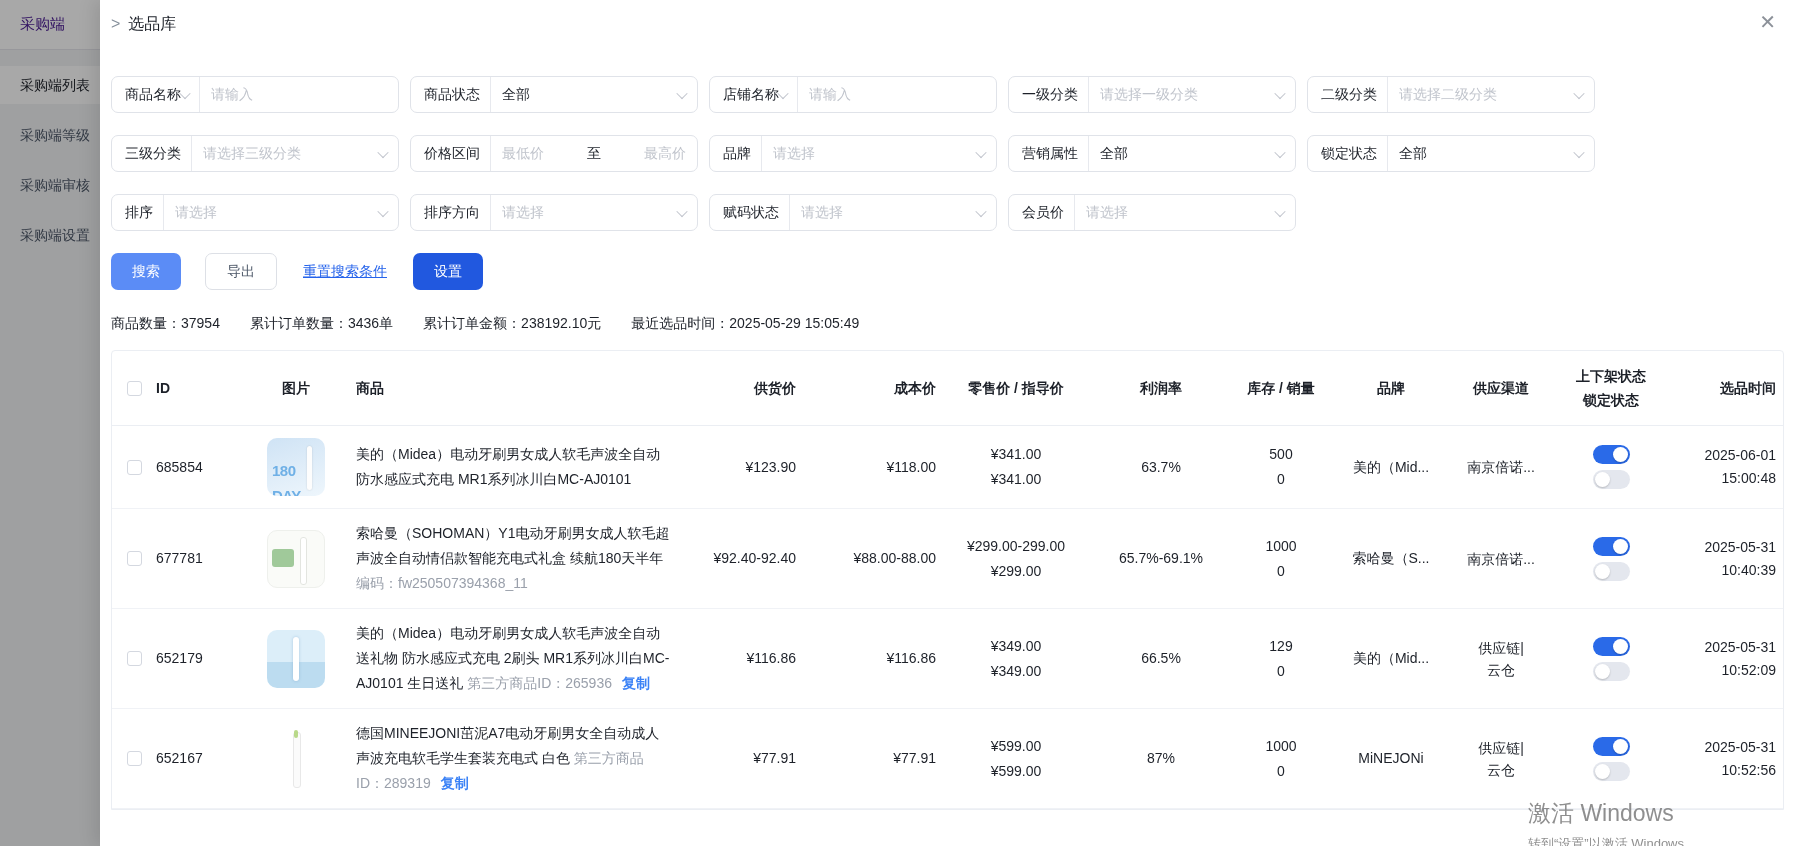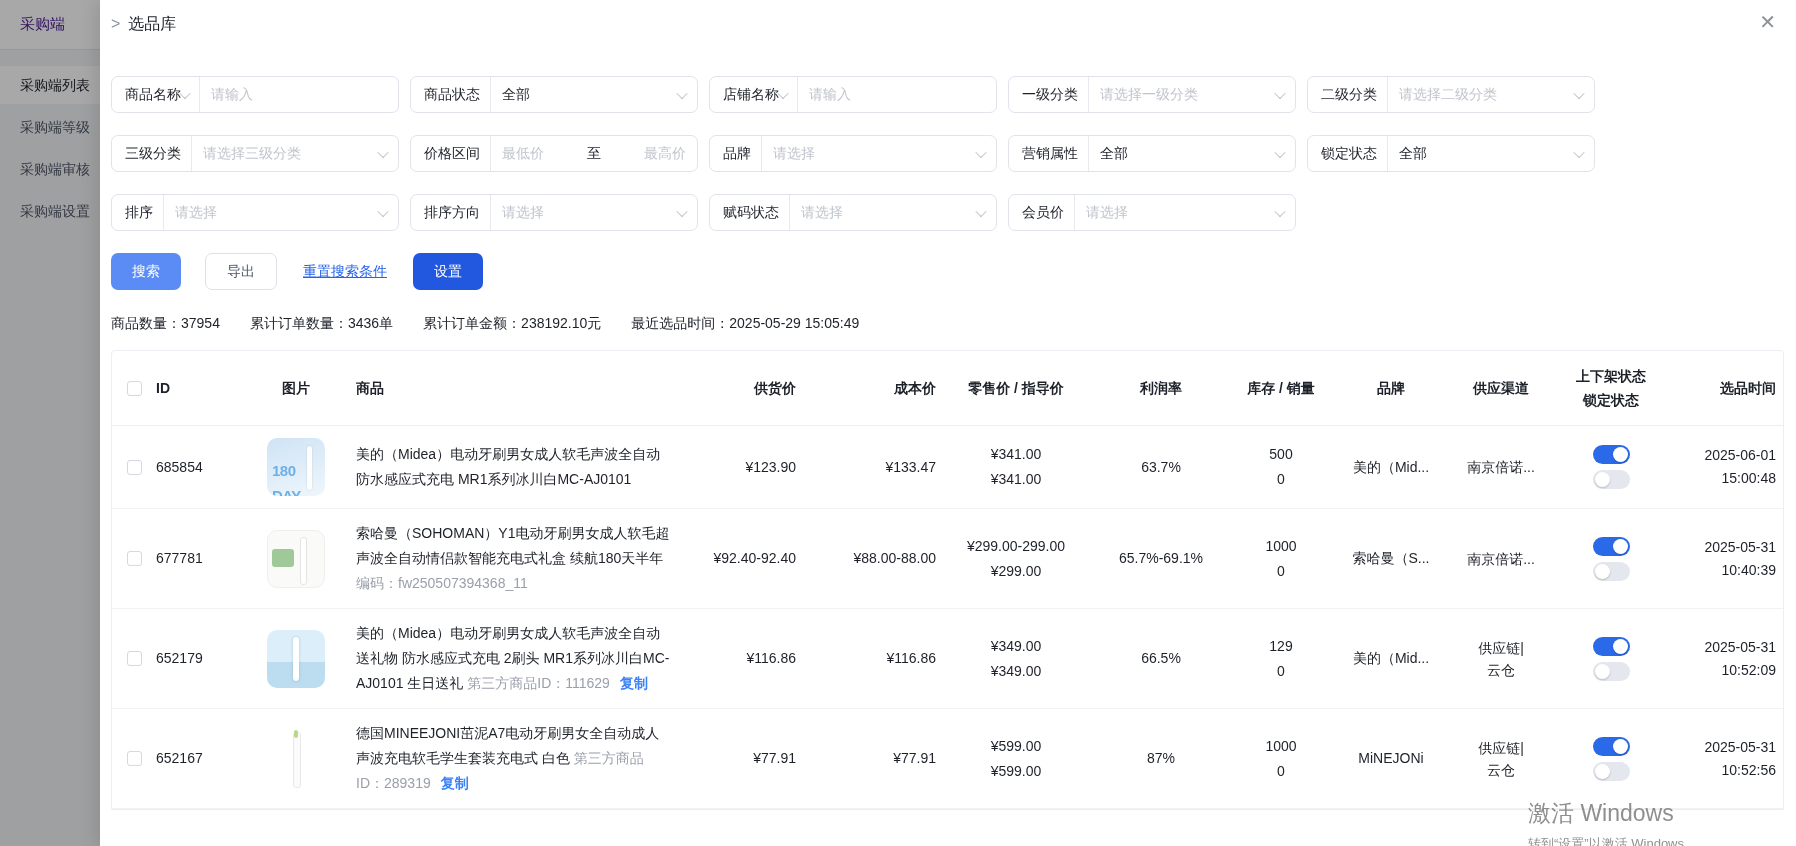--- a/index.html
+++ b/index.html
@@ -3,21 +3,21 @@
 <meta charset="utf-8">
 <style>
   * { margin:0; padding:0; box-sizing:border-box; }
   html,body { width:1796px; height:846px; overflow:hidden; background:#fff;
     font-family:"Liberation Sans", sans-serif; font-size:14px; color:#1d2129; }
 
   
   .sidebar { position:absolute; left:0; top:0; bottom:0; width:100px; background:#f2f3f5; }
   .sidebar-header { height:50px; background:#fff; display:flex; align-items:center;
     padding-left:20px; font-size:15px; color:#4c1d95; border-bottom:1px solid #e5e6eb; white-space:nowrap; }
-  .sidebar-items { padding-top:16px; display:flex; flex-direction:column; gap:4px; }
+  .sidebar-items { padding-top:16px; display:flex; flex-direction:column; gap:12px; }
   .sidebar-item { height:38px; line-height:38px; padding-left:20px; font-size:14px;
     color:#4e5969; white-space:nowrap; overflow:hidden; }
   .sidebar-item.active { background:#ffffff; color:#1d2129; }
   .mask { position:absolute; left:0; top:0; bottom:0; width:100px; background:rgba(0,0,0,.34); z-index:5; }
 
   
   .drawer { position:absolute; left:100px; top:0; right:0; bottom:0; background:#fff;
     box-shadow:-6px 0 16px rgba(0,0,0,.10); z-index:10; padding:0 12px 0 11px; }
   .drawer-header { padding-top:14px; height:36px; display:flex; align-items:flex-start; }
   .breadcrumb { font-size:16px; }
@@ -329,21 +329,21 @@
       <span class="c-img">
           <span class="thumb thumb-0">
             <span class="t-badge">180 DAY</span>
           </span>
         </span>
       <span class="c-product">
         <span>美的（Midea）电动牙刷男女成人软毛声波全自动 防水感应式充电 MR1系列冰川白MC-AJ0101</span>
         
       </span>
       <span class="c-supply">¥123.90</span>
-      <span class="c-cost">¥133.47</span>
+      <span class="c-cost">¥118.00</span>
       <span class="c-retail">
           <span style="display:block">¥341.00</span>
           <span style="display:block">¥341.00</span>
         </span>
       <span class="c-profit">63.7%</span>
       <span class="c-stock">
           <span style="display:block">500</span>
           <span style="display:block">0</span>
         </span>
       <span class="c-brand">美的（Mid...</span>
@@ -408,21 +408,21 @@
     <div class="trow">
       <span class="c-check">
           <span class="checkbox"></span>
         </span>
       <span class="c-id">652179</span>
       <span class="c-img">
           <span class="thumb thumb-2"></span>
         </span>
       <span class="c-product">
         <span>美的（Midea）电动牙刷男女成人软毛声波全自动送礼物 防水感应式充电 2刷头 MR1系列冰川白MC-AJ0101 生日送礼</span>
-        <span class="sub-line"><span>第三方商品ID：</span><span>111629</span><span class="copy-link">复制</span></span>
+        <span class="sub-line"><span>第三方商品ID：</span><span>265936</span><span class="copy-link">复制</span></span>
       </span>
       <span class="c-supply">¥116.86</span>
       <span class="c-cost">¥116.86</span>
       <span class="c-retail">
           <span style="display:block">¥349.00</span>
           <span style="display:block">¥349.00</span>
         </span>
       <span class="c-profit">66.5%</span>
       <span class="c-stock">
           <span style="display:block">129</span>

